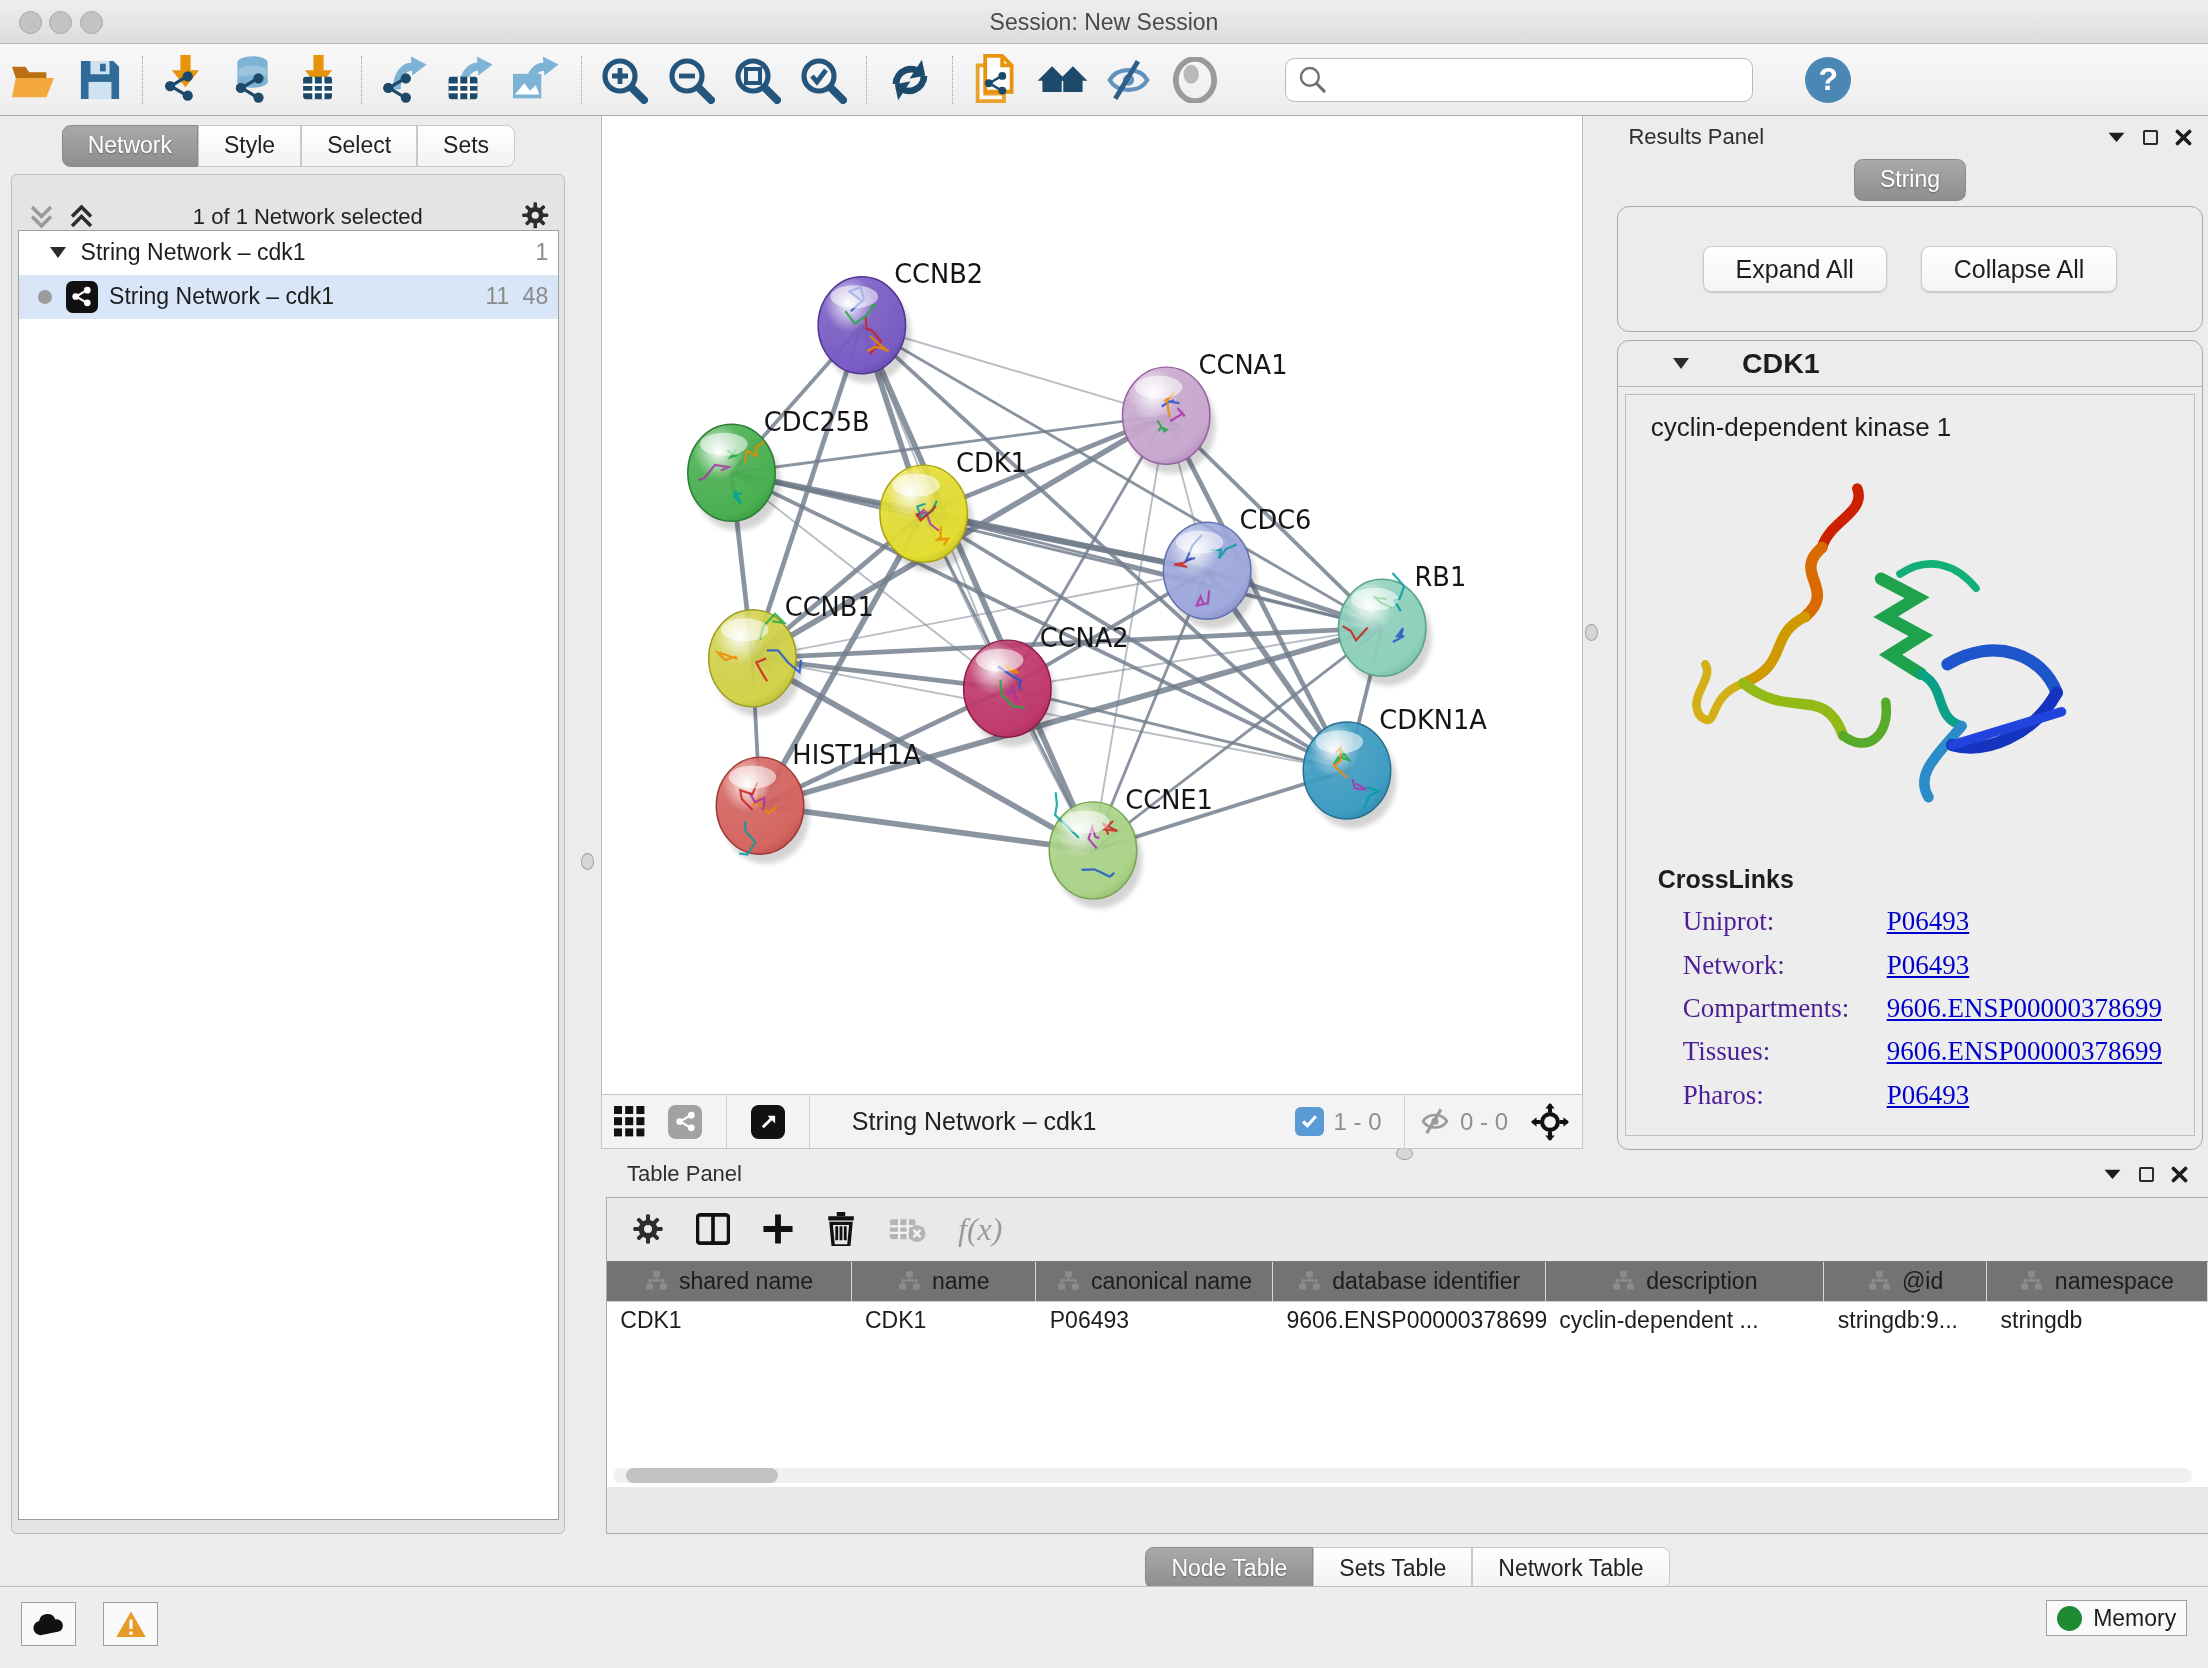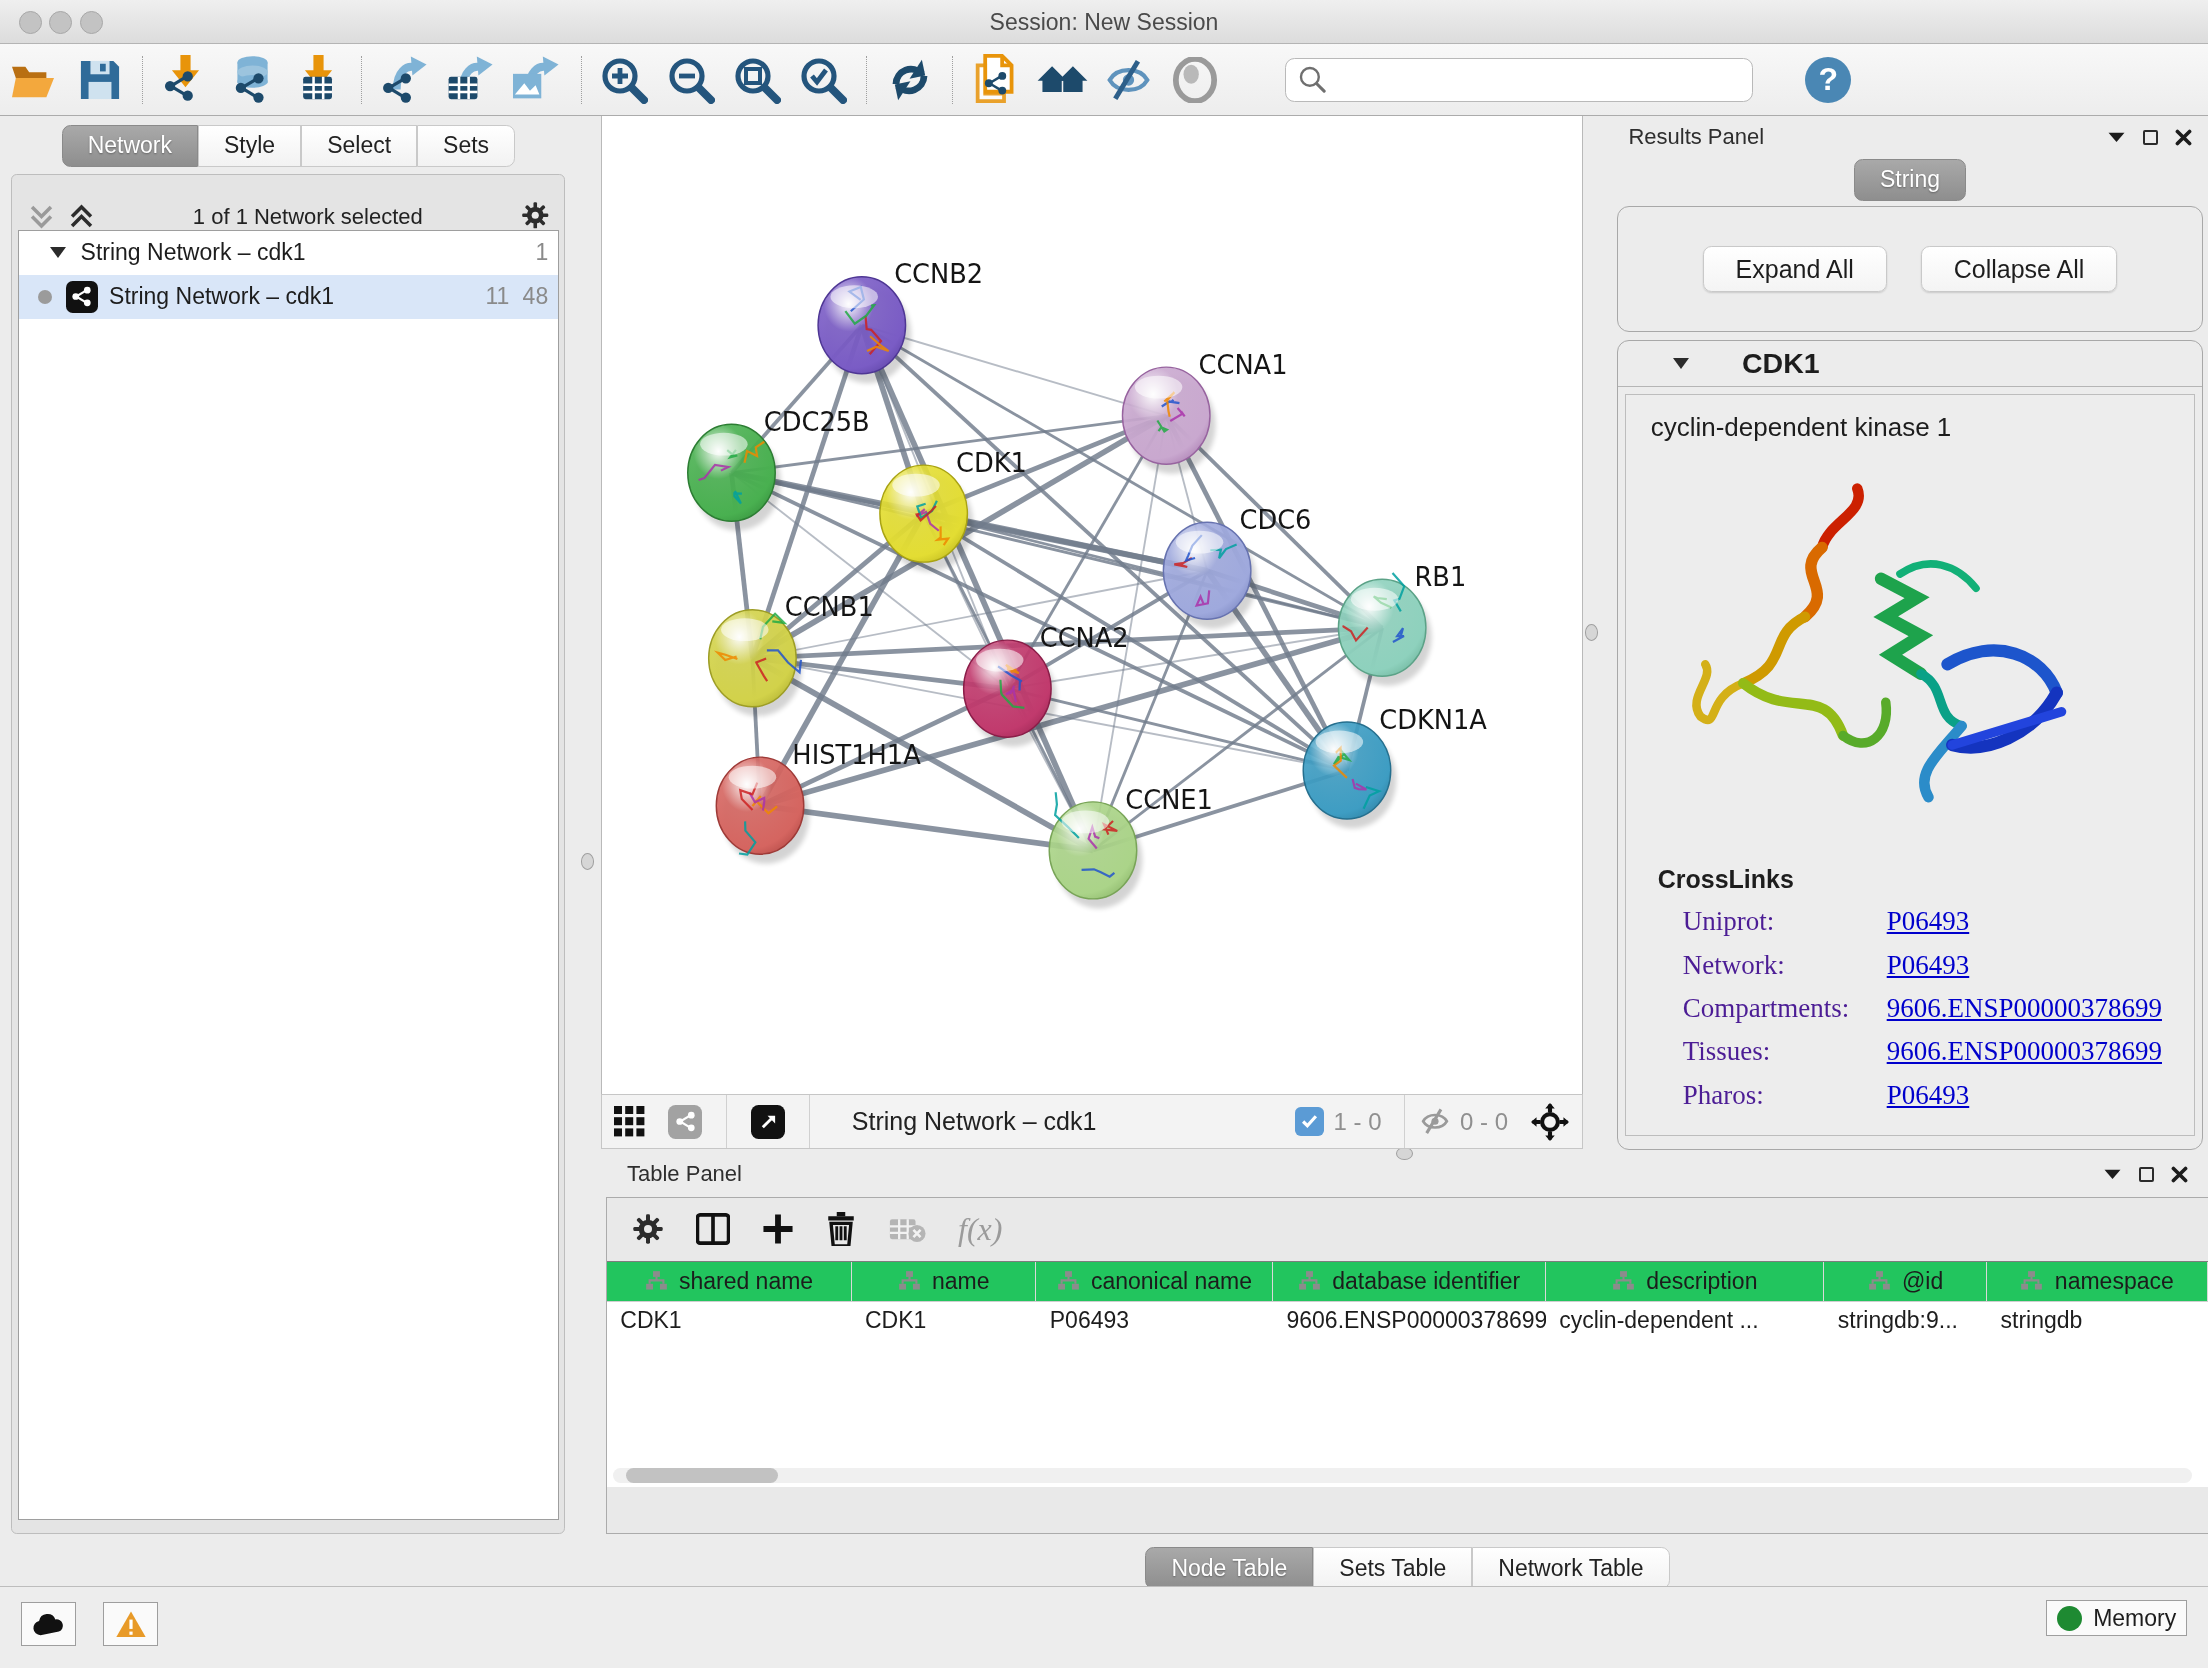--- a/index.html
+++ b/index.html
@@ -77,21 +77,21 @@
   .xl-row { display:flex; font-family:"Liberation Serif", serif; font-size:27px; margin:12.4px 0 0 57px; }
   .xl-label { width:204px; color:#4c1d95; }
   .xl-link { color:#0000cc; text-decoration:underline; }
 
   
   .table-panel { position:absolute; left:606px; top:1155px; width:1603px; height:426px; }
   .tp-header { display:flex; justify-content:space-between; align-items:center; height:38px; padding:0 21px 0 21px; }
   .tp-box { margin-top:3.8px; border:1px solid #ababab; background:#e9e9e9; height:337px; }
   .tp-toolbar { height:63px; display:flex; align-items:center; gap:32px; padding-left:25px; }
   .tp-table { background:#fff; border-top:1.9px solid #7d7d7d; height:226px; overflow:hidden; position:relative; }
-  .thead { display:flex; background:#22c55e; border-bottom:1px solid #cfcfcf; height:40px; }
+  .thead { display:flex; background:#737373; border-bottom:1px solid #cfcfcf; height:40px; }
   .th { display:flex; align-items:center; justify-content:center; gap:11.4px; font-size:23px; color:#1c1c1c;
     border-right:1px solid #d9d9d9; overflow:hidden; white-space:nowrap; }
   .trow { display:flex; height:40px; }
   .td { font-size:23px; padding:5.7px 3.8px 0 13.3px; overflow:hidden; white-space:nowrap; }
   .hscroll { position:absolute; bottom:3.8px; left:5.7px; width:1579px; height:15px; background:#f0f0f0; border-radius:7.6px; }
   .hscroll .thumb { position:absolute; left:13.3px; top:0; width:152px; height:15px; background:#c2c2c2; border-radius:7.6px; }
   .tp-tabs { display:flex; justify-content:center; margin-top:13.3px; }
 
   
   .statusbar { position:absolute; left:0; top:1586px; width:2208px; height:82px; background:#ededed; border-top:1px solid #bdbdbd; }

